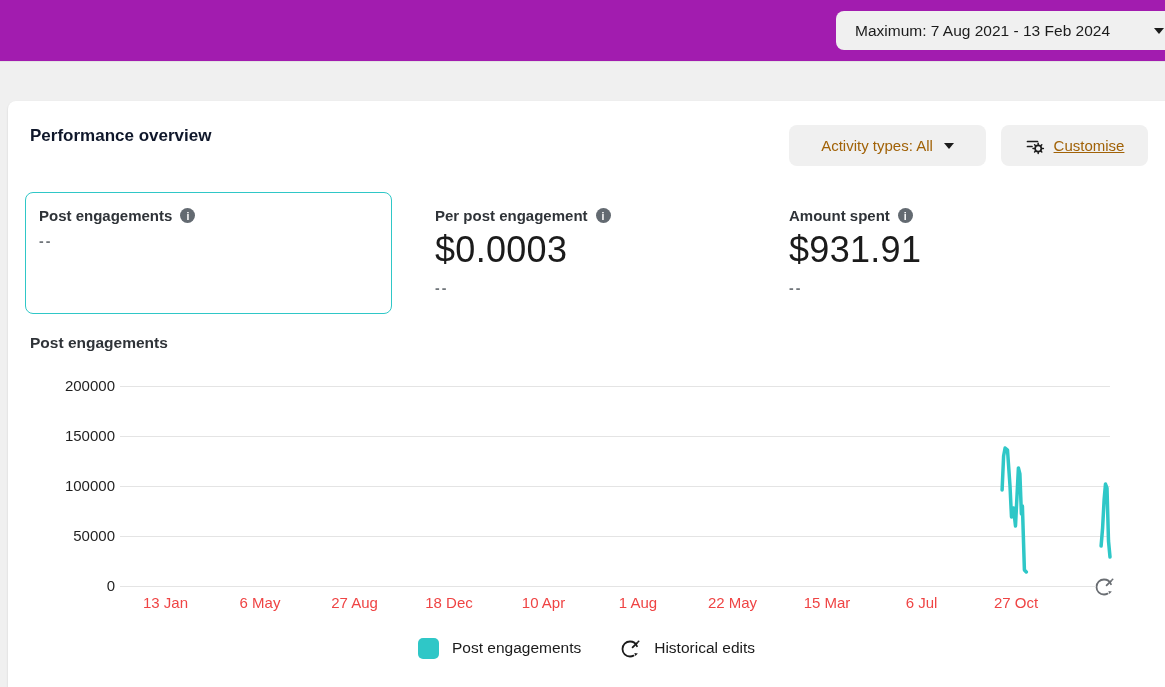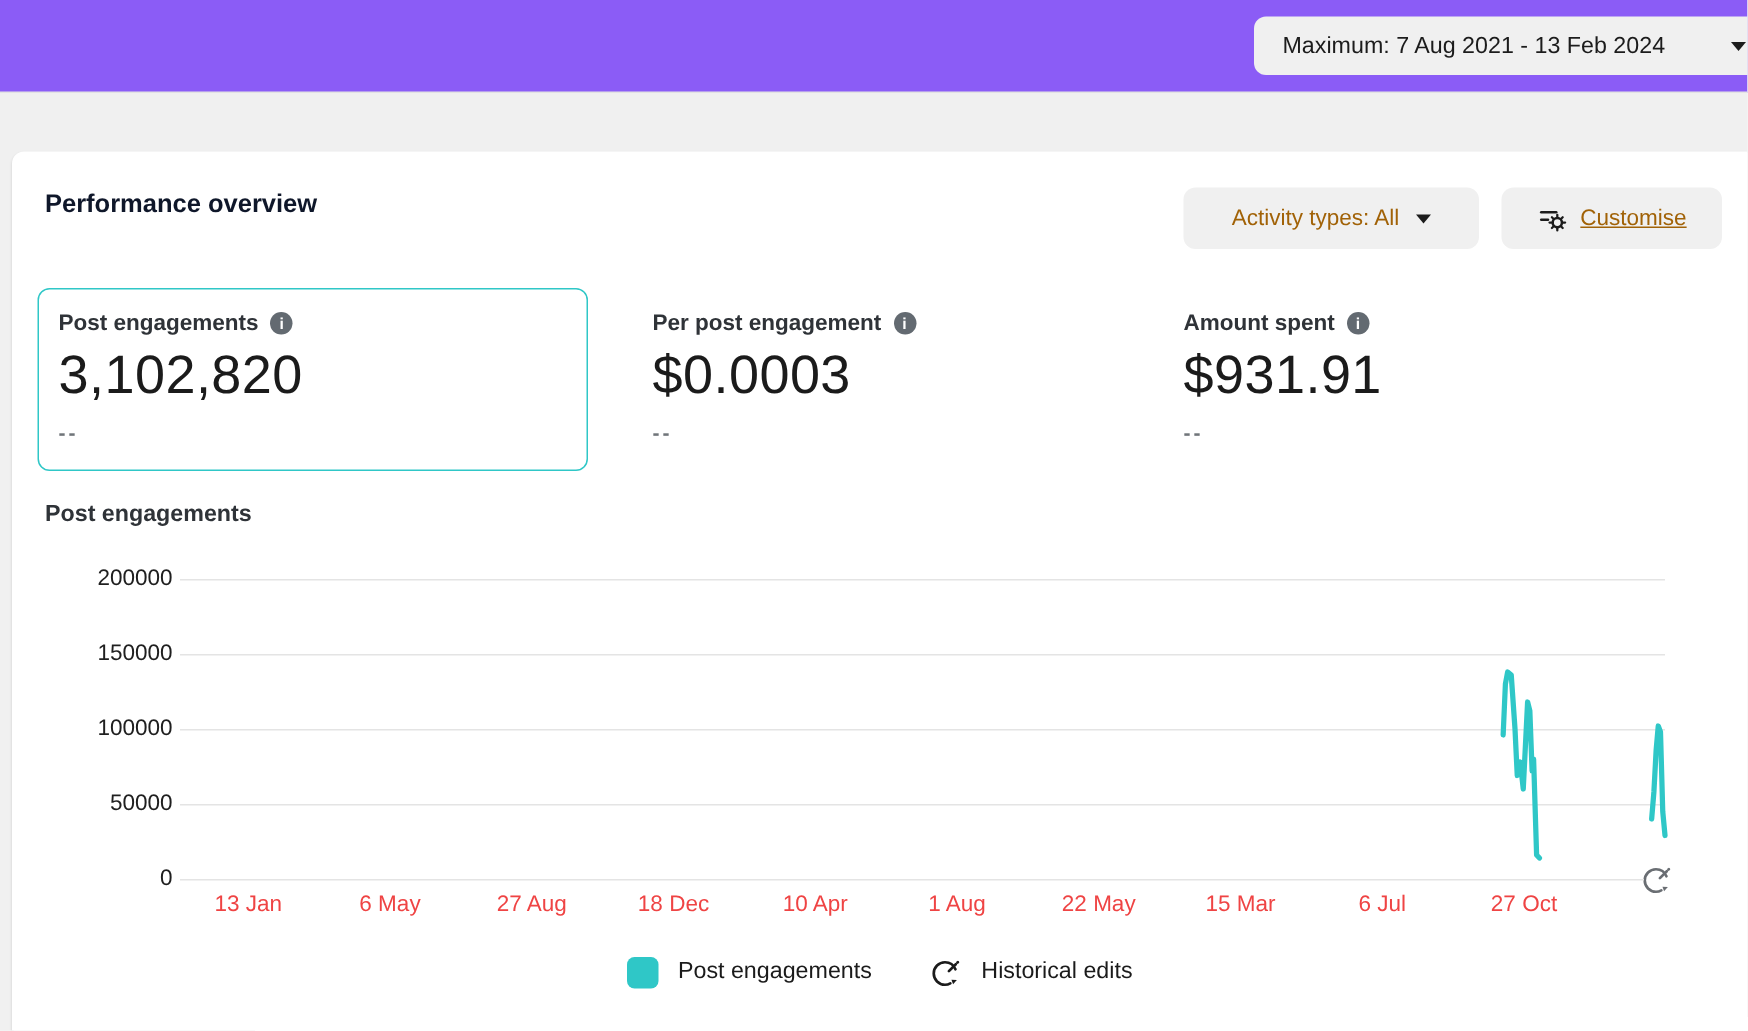--- a/index.html
+++ b/index.html
@@ -1,21 +1,21 @@
 <!DOCTYPE html>
 <html style="--accent: #2fc7c7;"><head>
 <meta charset="utf-8">
 <style>
   :root { --accent: #2fc7c7; }
   * { margin:0; padding:0; box-sizing:border-box; }
   body { background:#f0f0f0; font-family:"Liberation Sans", sans-serif; }
   .screen { position:relative; width:1165px; height:687px; background:#f0f0f0; overflow:hidden; }
 
   
-  .topbar { position:absolute; left:0; top:0; width:1165px; height:62px; background:#8b5cf6; border-bottom:1px solid #e3e3e3; }
+  .topbar { position:absolute; left:0; top:0; width:1165px; height:62px; background:#a21caf; border-bottom:1px solid #e3e3e3; }
   .date-btn { position:absolute; left:836px; top:11px; width:344px; height:39px; background:#f0f0f0;
     border:none; border-radius:8px; display:flex; align-items:center; justify-content:space-between;
     padding:0 16px 0 19px; font-family:inherit; font-size:15.5px; color:#1c1c1c; cursor:pointer; }
   .caret { width:0; height:0; border-left:5.5px solid transparent; border-right:5.5px solid transparent; border-top:6.5px solid #1c1c1c; }
 
   
   .card { position:absolute; left:8px; top:101px; width:1165px; height:594px; background:#fff;
     border-radius:8px; box-shadow:0 1px 2px rgba(0,0,0,.15); }
   .card-title { position:absolute; left:22px; top:25px; font-size:17px; font-weight:bold; color:#0f172a; }
 
@@ -91,21 +91,20 @@
         </svg>
       </span>
       <span>Customise</span>
     </button>
 
     <div class="metric-card selected m1">
       <div class="metric-label">
         <span>Post engagements</span>
         <span class="info-icon">i</span>
       </div>
-      <div class="metric-value">3,102,820</div>
       <div class="metric-delta">--</div>
     </div>
 
     <div class="metric-card m2">
       <div class="metric-label">
         <span>Per post engagement</span>
         <span class="info-icon">i</span>
       </div>
       <div class="metric-value">$0.0003</div>
       <div class="metric-delta">--</div>

